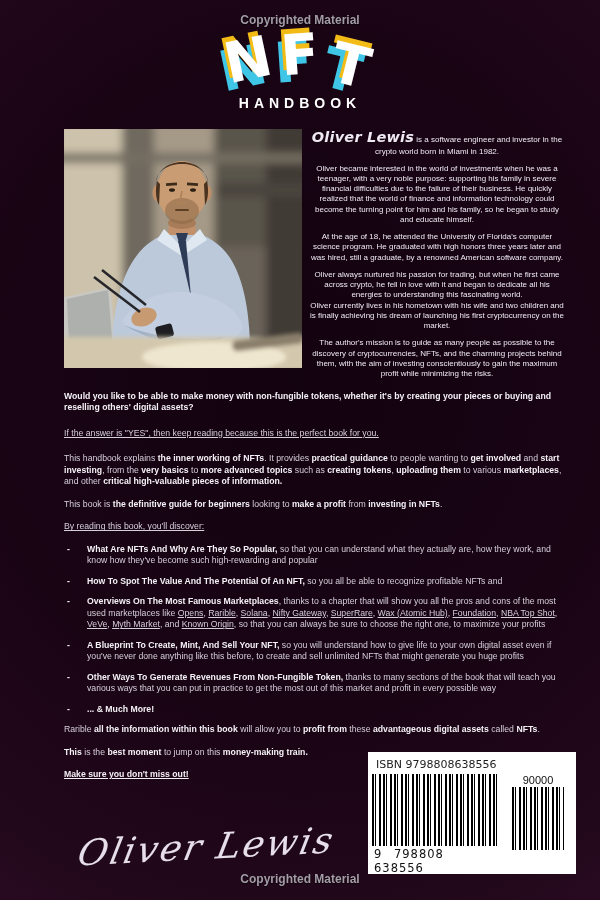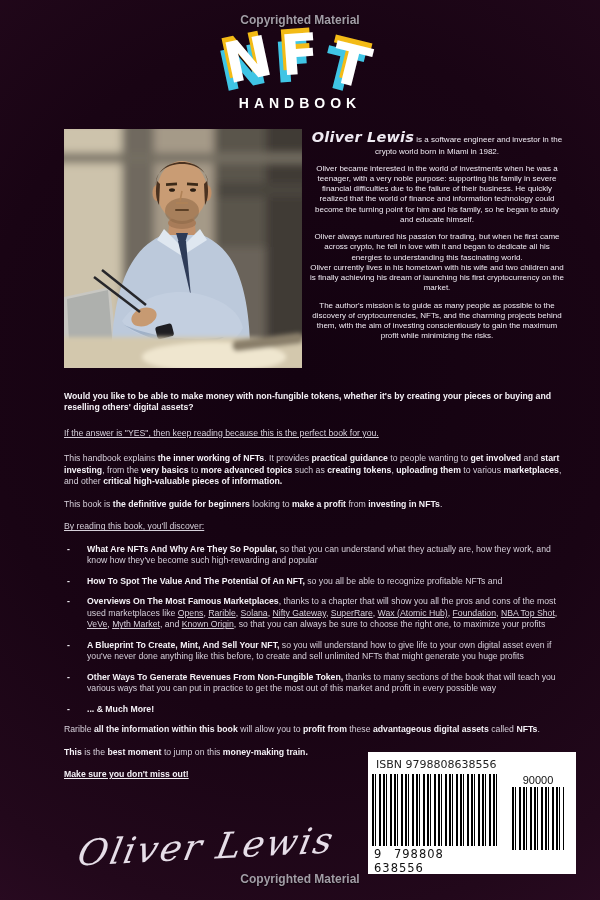--- a/index.html
+++ b/index.html
@@ -164,20 +164,21 @@
         <rect x="-6" y="208" width="250" height="34" fill="#d3c8ad"></rect>
         <ellipse cx="150" cy="228" rx="72" ry="15" fill="#efe6cf"></ellipse>
         <rect x="168" y="208" width="72" height="11" rx="5" fill="#8a7f6b" transform="rotate(-7 200 213)"></rect>
       </g>
     </svg>
   </div>
 
   <div class="bio">
     <p><span class="author-name">Oliver Lewis</span><span> is a software engineer and investor in the crypto world born in Miami in 1982.</span></p>
     <p>Oliver became interested in the world of investments when he was a teenager, with a very noble purpose: supporting his family in severe financial difficulties due to the failure of their business. He quickly realized that the world of finance and information technology could become the turning point for him and his family, so he began to study and educate himself.</p>
+    <p>At the age of 18, he attended the University of Florida's computer science program. He graduated with high honors three years later and was hired, still a graduate, by a renowned American software company.</p>
     <p class="tight">Oliver always nurtured his passion for trading, but when he first came across crypto, he fell in love with it and began to dedicate all his energies to understanding this fascinating world.</p>
     <p>Oliver currently lives in his hometown with his wife and two children and is finally achieving his dream of launching his first cryptocurrency on the market.</p>
     <p>The author's mission is to guide as many people as possible to the discovery of cryptocurrencies, NFTs, and the charming projects behind them, with the aim of investing conscientiously to gain the maximum profit while minimizing the risks.</p>
   </div>
 
   <div class="copy">
     <p class="gap"><span class="b">Would you like to be able to make money with non-fungible tokens, whether it's by creating your pieces or buying and reselling others' digital assets?</span></p>
     <p class="gap"><span class="u">If the answer is "YES", then keep reading because this is the perfect book for you.</span></p>
     <p><span>This handbook explains </span><span class="b">the inner working of NFTs</span><span>. It provides </span><span class="b">practical guidance</span><span> to people wanting to </span><span class="b">get involved</span><span> and </span><span class="b">start investing</span><span>, from the </span><span class="b">very basics</span><span> to </span><span class="b">more advanced topics</span><span> such as </span><span class="b">creating tokens</span><span>, </span><span class="b">uploading them</span><span> to various </span><span class="b">marketplaces</span><span>, and other </span><span class="b">critical high-valuable pieces of information.</span></p>
     <p><span>This book is </span><span class="b">the definitive guide for beginners</span><span> looking to </span><span class="b">make a profit</span><span> from </span><span class="b">investing in NFTs</span><span>.</span></p>

